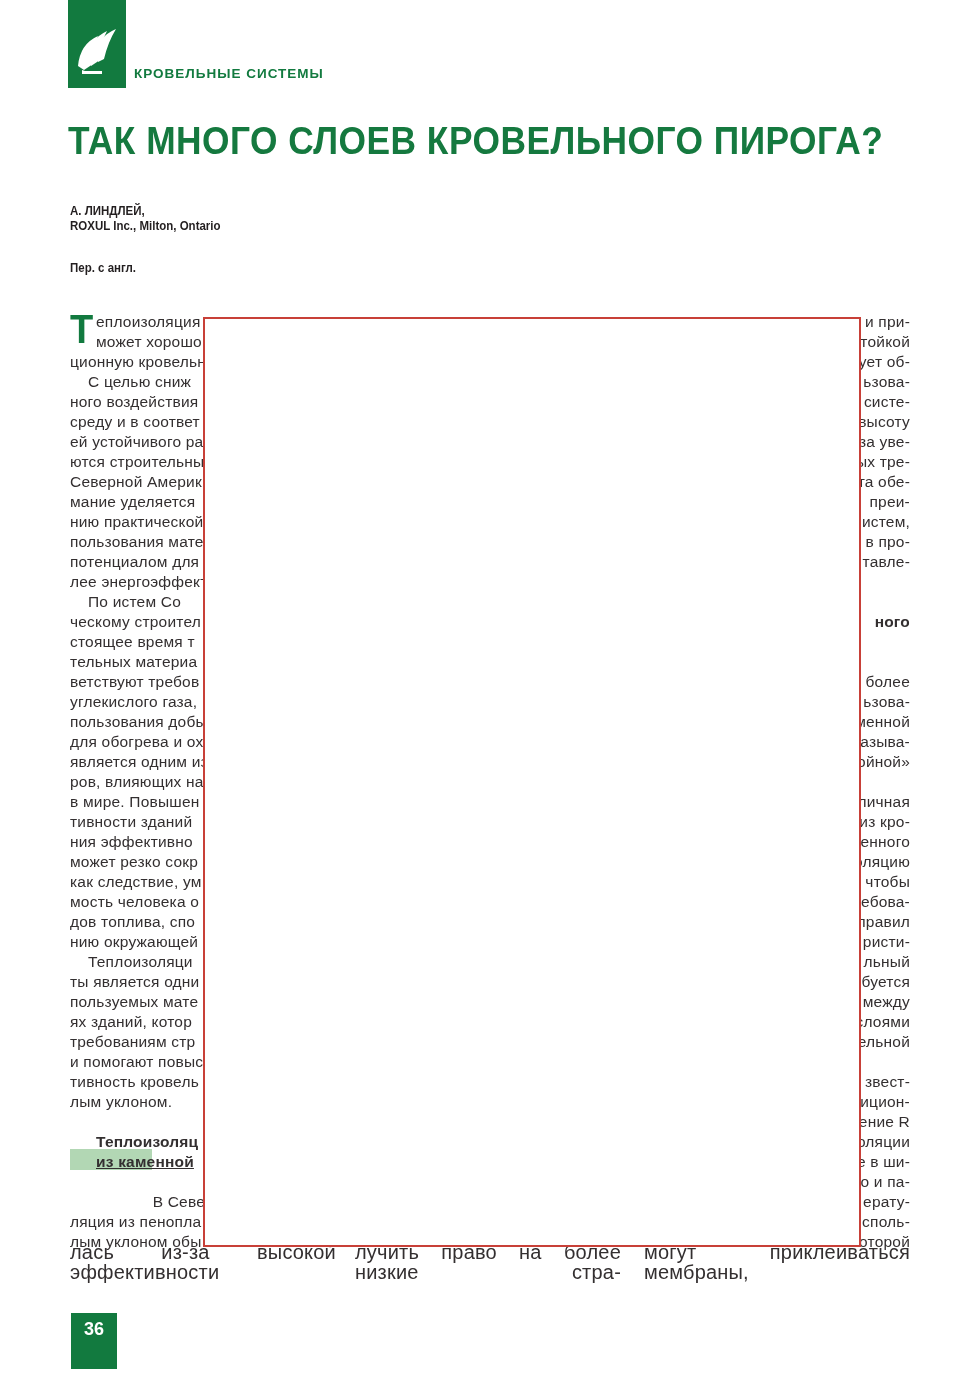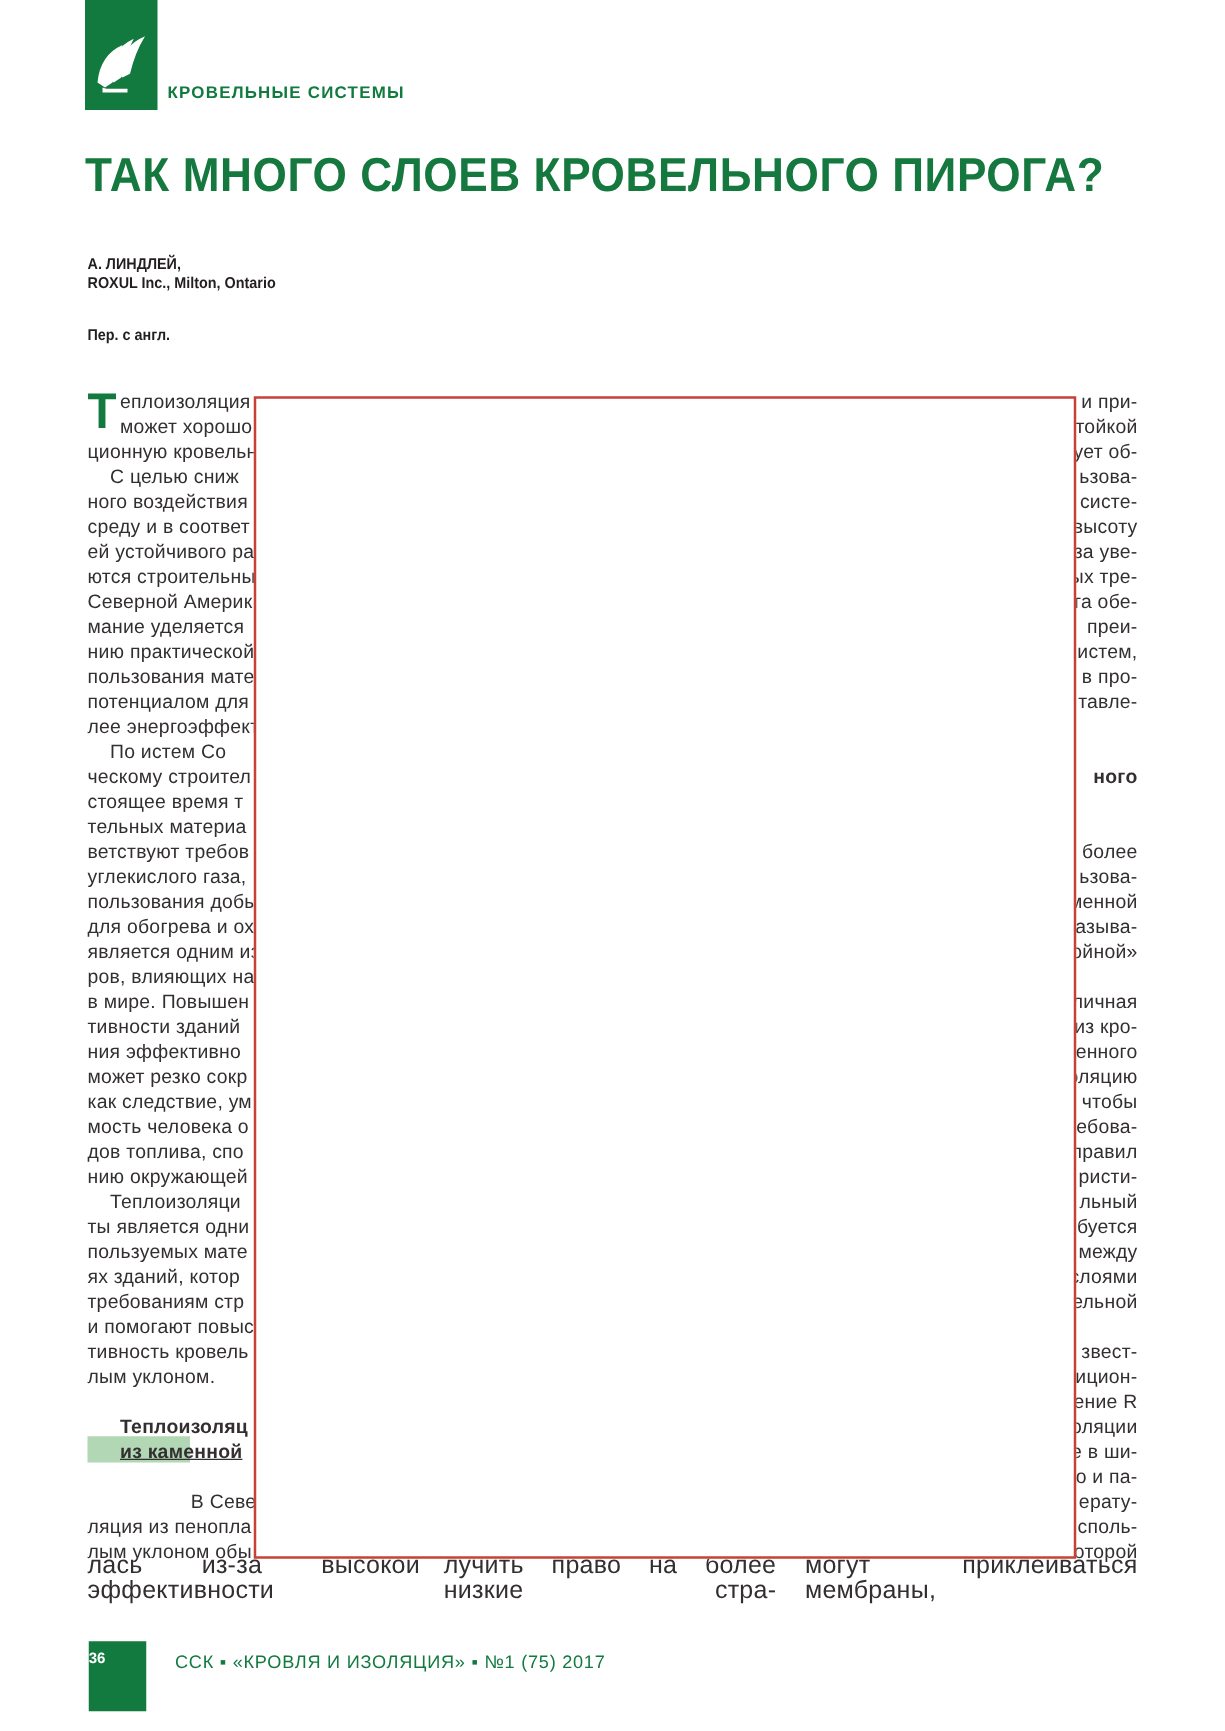--- a/index.html
+++ b/index.html
@@ -48,21 +48,21 @@
   .bline-2 { left:355px; width:266px; }
   .bline-3 { left:644px; width:266px; }
   
   .redacted {
     position:absolute; left:203px; top:317px; width:654px; height:926px;
     background:#ffffff; border:2px solid #c84038; z-index:10;
   }
   
   .footer-pagebox {
     position:absolute; left:71px; top:1313px; width:46px; height:56px; background:#127a3f;
-    color:#ffffff; font-weight:bold; font-size:12px; padding-top:6px;
+    color:#ffffff; font-weight:bold; font-size:18px; text-align:center; padding-top:6px;
     box-sizing:border-box;
   }
   .footer-journal {
     position:absolute; left:140px; top:1322px; color:#127a3f; font-size:14.5px;
     letter-spacing:0.6px;
   }
 </style>
 </head>
 <body>
 
@@ -192,15 +192,14 @@
 
   <div class="bottom-line bline-1">лась из-за высокой эффективности</div>
   <div class="bottom-line bline-2">лучить право на более низкие стра-</div>
   <div class="bottom-line bline-3">могут приклеиваться мембраны,</div>
 
   <div class="redacted"></div>
 
   <div class="footer-pagebox">
     <span>36</span>
   </div>
-  <div class="footer-journal">ССК ▪ «КРОВЛЯ И ИЗОЛЯЦИЯ» ▪ №1 (75) 2017</div>
 
 </div>
 
 </body></html>

